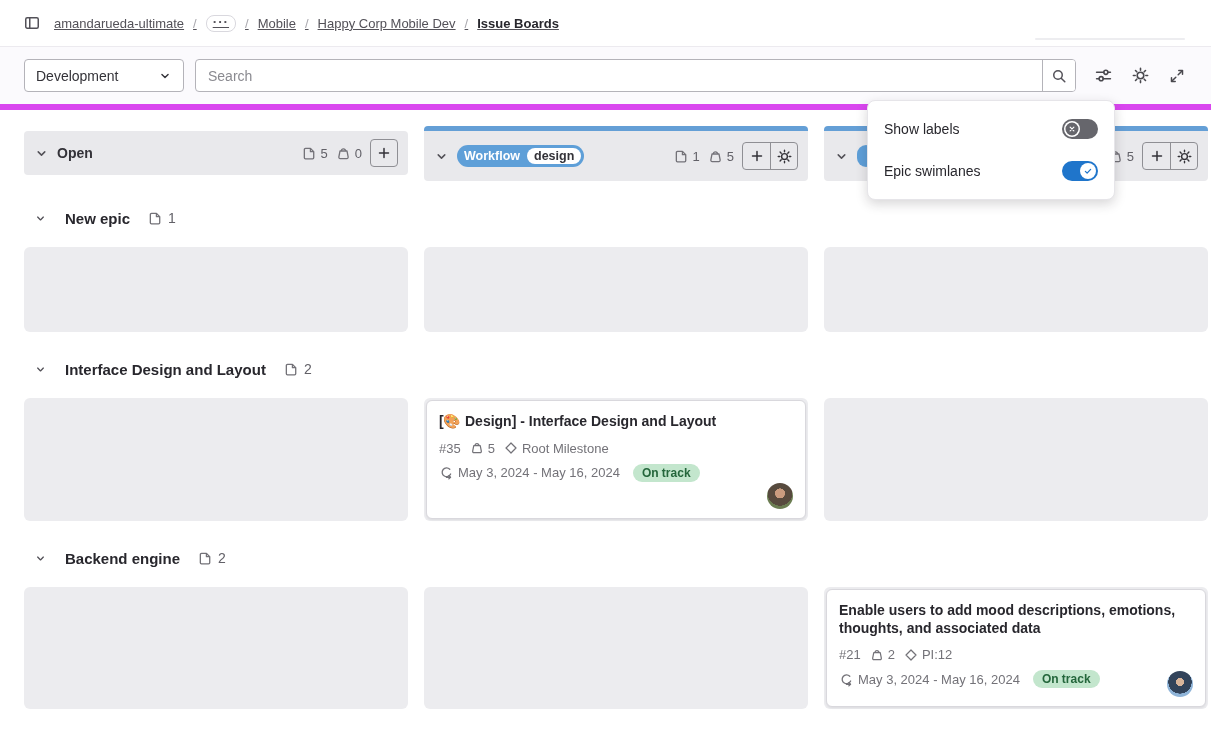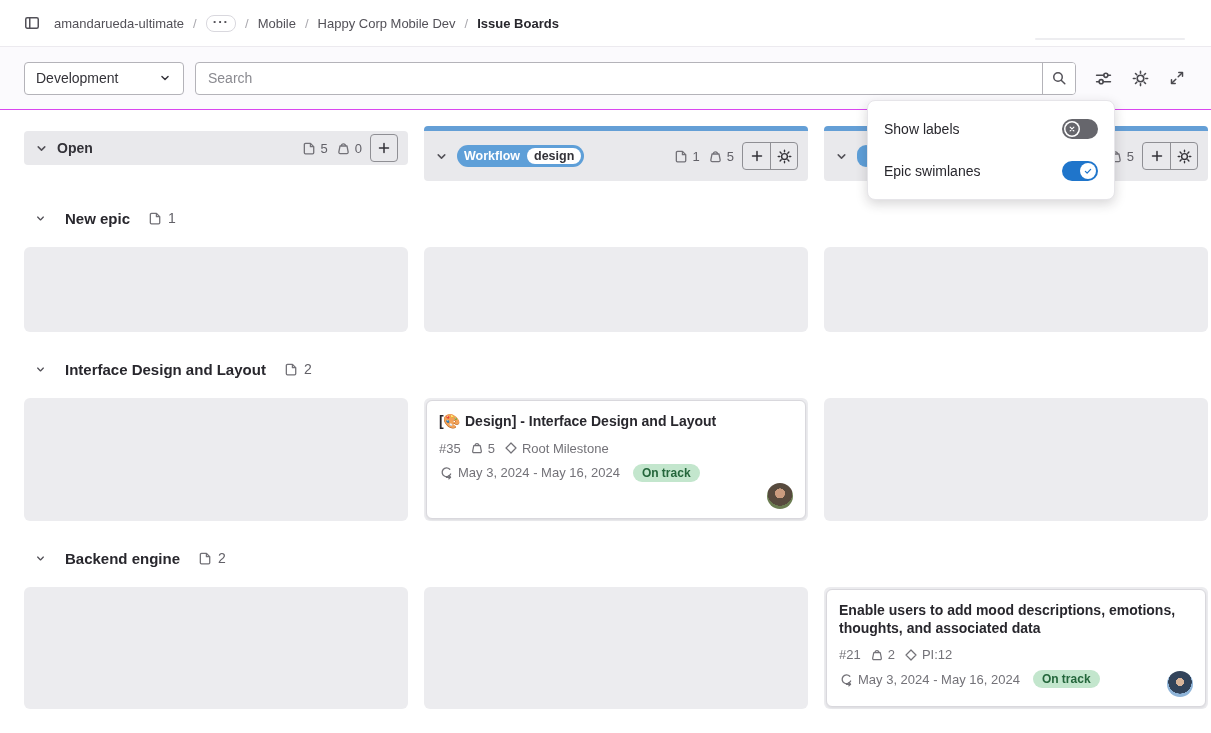--- a/index.html
+++ b/index.html
@@ -5,52 +5,52 @@
   * { margin:0; padding:0; box-sizing:border-box; }
   html,body { width:1211px; height:733px; overflow:hidden; background:#fff;
     font-family:"Liberation Sans", sans-serif; color:#333238; }
   .app { position:relative; width:1211px; height:733px; }
 
   
   .breadcrumb-bar { height:47px; display:flex; align-items:center; padding:0 24px;
     border-bottom:1px solid #eceaef; background:#fff; font-size:13px; color:#535158; }
   .panel-btn { background:none; border:none; color:#535158; cursor:pointer;
     display:flex; align-items:center; margin-right:14px; }
-  .crumbs { display:flex; align-items:center; gap:9px; }
+  .crumbs { display:flex; align-items:center; gap:9px;text-decoration:underline; }
   .crumb { color:#535158; white-space:nowrap; }
   .crumb-sep { color:#a9a8ae; }
   .crumb-ellipsis { border:1px solid #d9d8de; border-radius:8px; padding:0 6px 4px;
     font-weight:bold; letter-spacing:1px; line-height:12px; height:17px; color:#535158;
     background:#fff; cursor:pointer; }
   .crumb-current { font-weight:700; color:#28272d; }
 
   
   .toolbar { height:63px; display:flex; align-items:center; padding:0 24px;
-    background:#fbfafd; border-bottom:1px solid #d946ef; }
+    background:#fbfafd; border-bottom:6px solid #d946ef; }
   .board-dropdown { width:160px; height:33px; background:#fff; border:1px solid #b4b3b9;
     border-radius:4px; display:flex; align-items:center; justify-content:space-between;
     padding:0 11px; font-size:14px; color:#333238; cursor:pointer; font-family:inherit; }
   .search-group { flex:1; height:33px; margin-left:11px; display:flex; background:#fff;
     border:1px solid #b4b3b9; border-radius:4px; overflow:hidden; }
   .search-group input { flex:1; border:none; outline:none; padding:4px 12px; font-size:14px;
     color:#333238; font-family:Liberation Sans, sans-serif; background:transparent; }
   .search-group input::placeholder { color:#8a8a90; }
   .search-btn { width:33px; border:none; border-left:1px solid #b4b3b9; background:#fff;
     color:#535158; display:flex; align-items:center; justify-content:center; cursor:pointer; }
   .tool-iconbtn { background:none; border:none; color:#49484e; cursor:pointer;
     display:flex; align-items:center; justify-content:center; width:20px; height:20px; }
   .tool-icons { display:flex; align-items:center; gap:17px; margin-left:17px; }
 
   
   .board { margin-left:24px; width:1184px; }
   .grid3 { display:grid; grid-template-columns:repeat(3,384px); column-gap:16px; }
   .col-headers { margin-top:16px; height:55px; align-items:start; }
   .col-head { background:#e9e9ec; border-radius:4px; display:flex; align-items:center;
     padding:0 10px; gap:8px; }
-  .col-head.plain { height:34px; margin-top:5px; }
+  .col-head.plain { height:44px; margin-top:5px; }
   .col-head.accent { height:55px; border-top:5px solid var(--column-accent,#649fd6); }
   .col-title { font-size:14px; font-weight:700; color:#333238; }
   .chev-btn { background:none; border:none; color:#535158; cursor:pointer;
     display:flex; align-items:center; padding:0; }
   .spacer { flex:1; }
   .count { display:flex; align-items:center; gap:4px; color:#626168; font-size:13px; }
   .count svg { color:#737278; }
   .hdr-btn { width:28px; height:28px; border:1px solid #8f8f94; border-radius:4px;
     background:transparent; color:#333238; display:flex; align-items:center;
     justify-content:center; cursor:pointer; }

